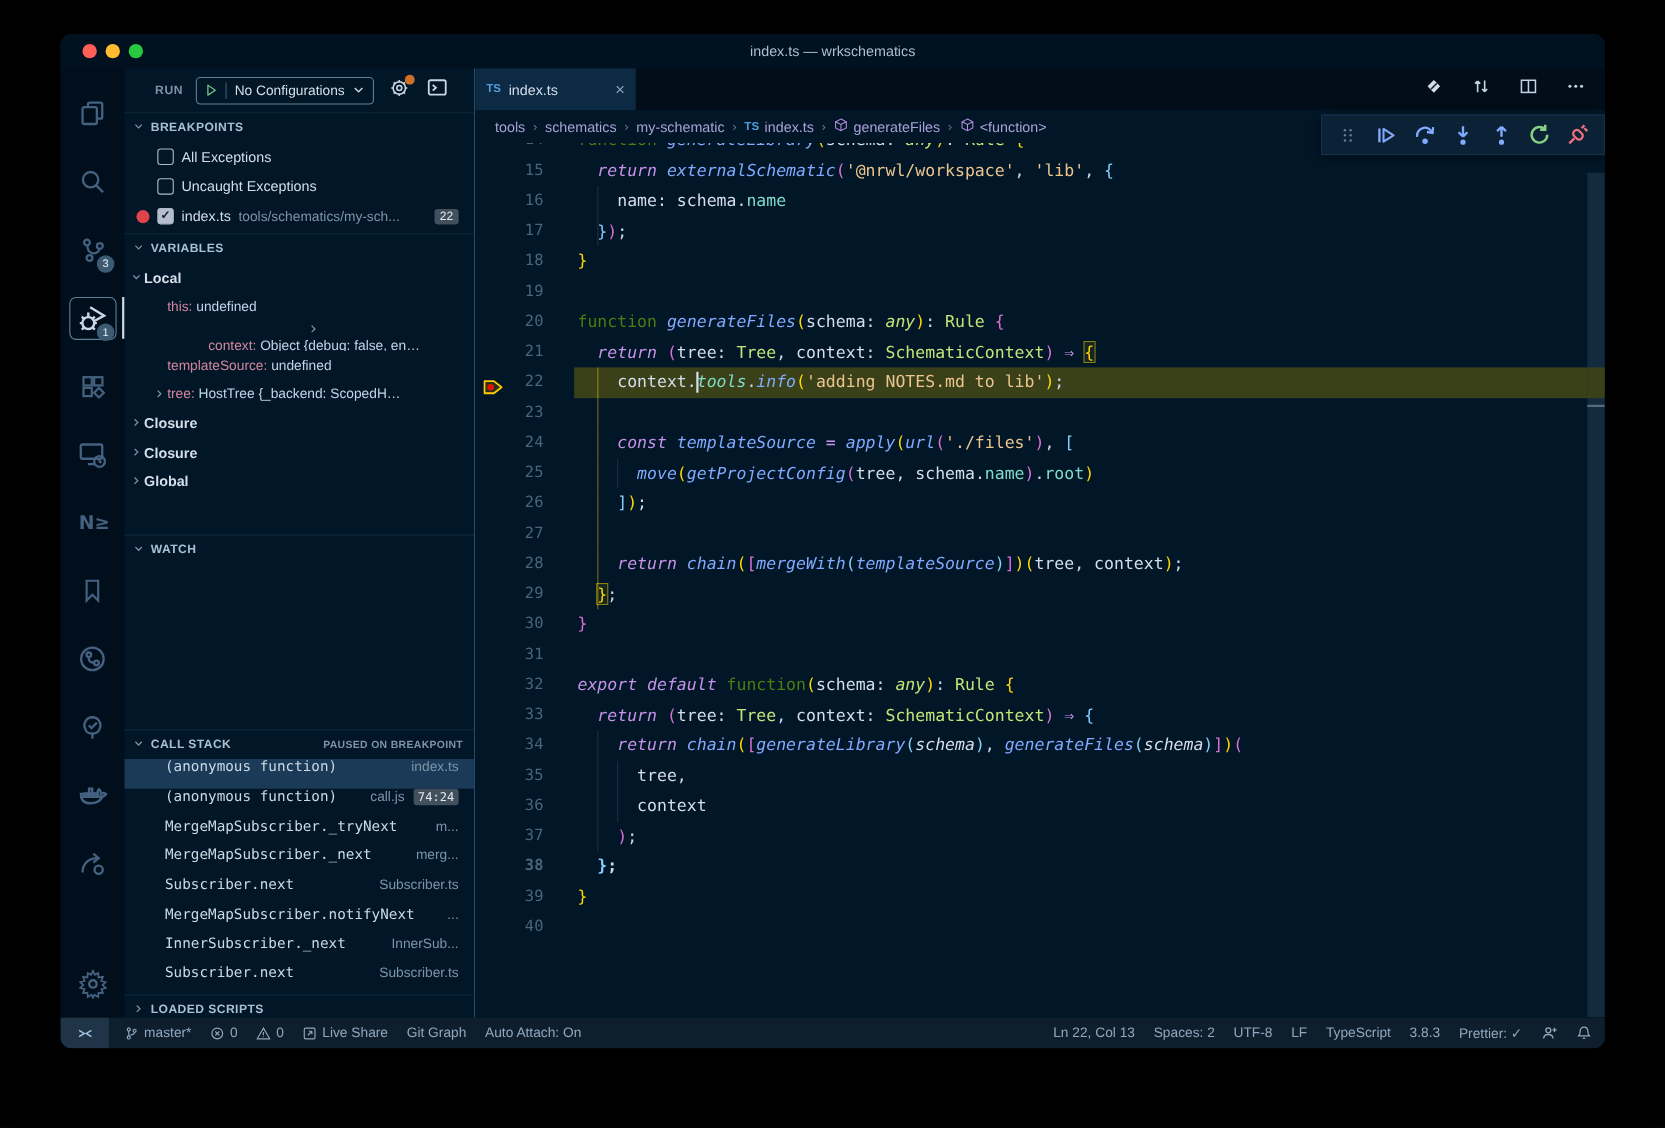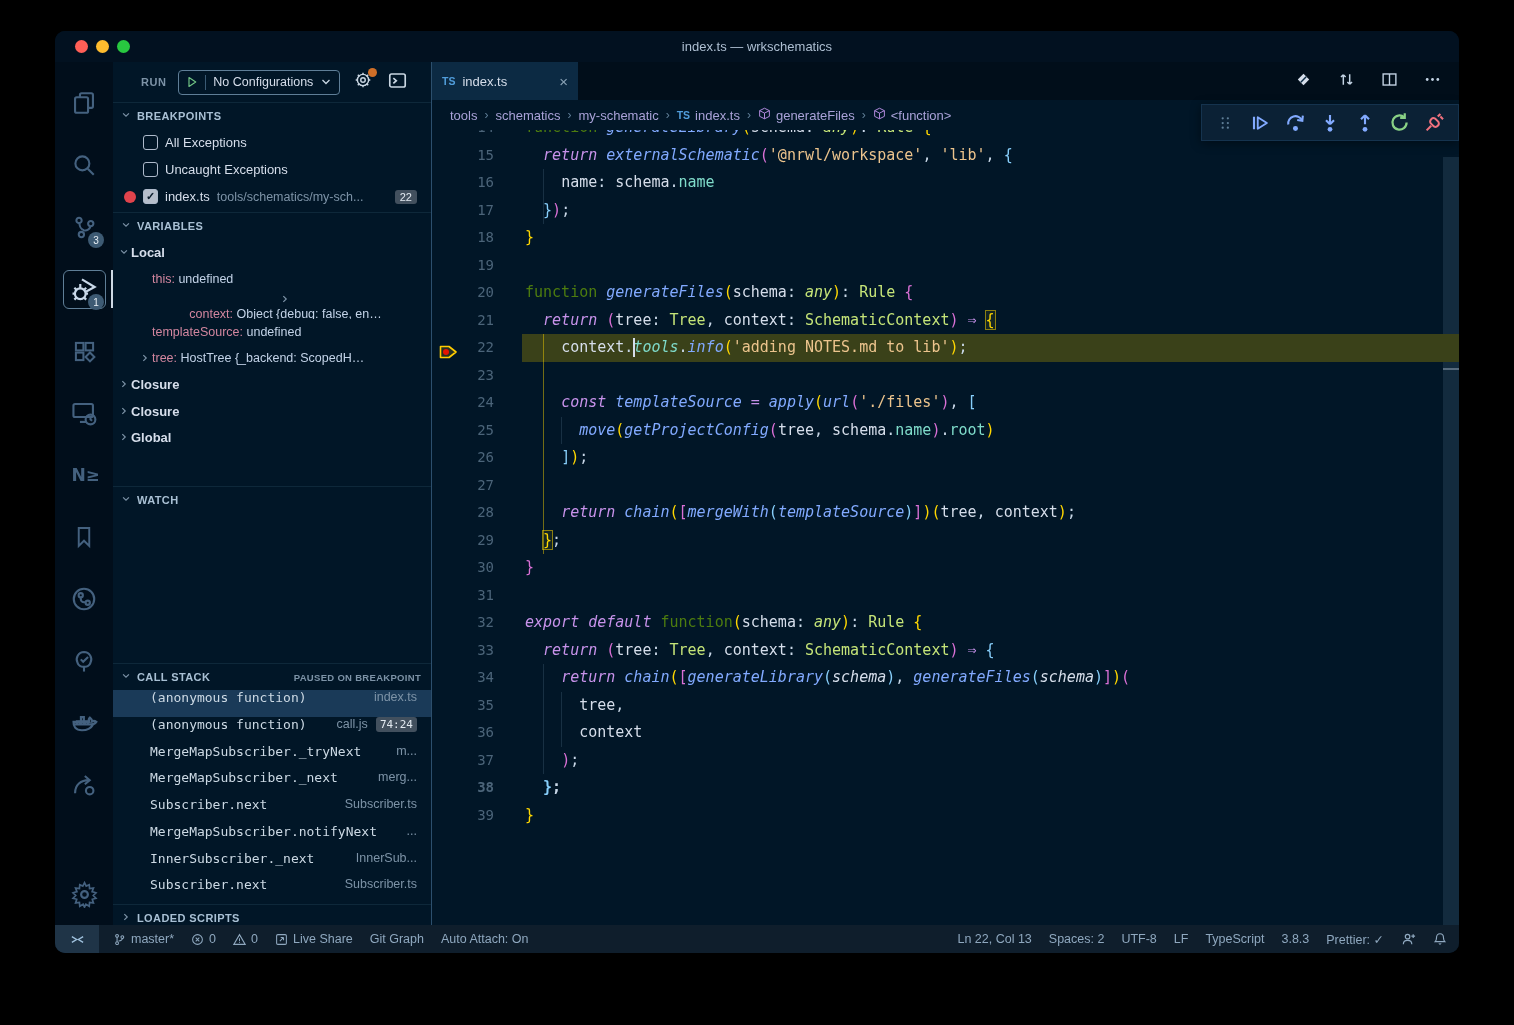--- a/index.html
+++ b/index.html
@@ -637,20 +637,24 @@
             <span class="codespan"><span>    </span><span class="b2">)</span><span class="p">;</span></span>
           </div>
           <div class="code-row" style="top: 644px; font-weight: bold;">
             <div class="ln">38</div>
             <span class="codespan"><span>  </span><span class="b3">}</span><span class="p">;</span></span>
           </div>
           <div class="code-row" style="top: 671.5px;">
             <div class="ln">39</div>
             <span class="codespan"><span class="b1">}</span></span>
           </div>
+          <div class="code-row" style="top: 699px;">
+            <div class="ln">40</div>
+            <span class="codespan"></span>
+          </div>
         </div>
     </div>
   </div>
 
   <div class="statusbar">
     <div class="remote-box">
       <svg width="15" height="15" viewBox="0 0 16 16">
           <path d="M2 5 L7 8 L2 11 M14 5 L9 8 L14 11" fill="none" stroke="currentColor" stroke-width="1.5"></path>
         </svg>
     </div>

